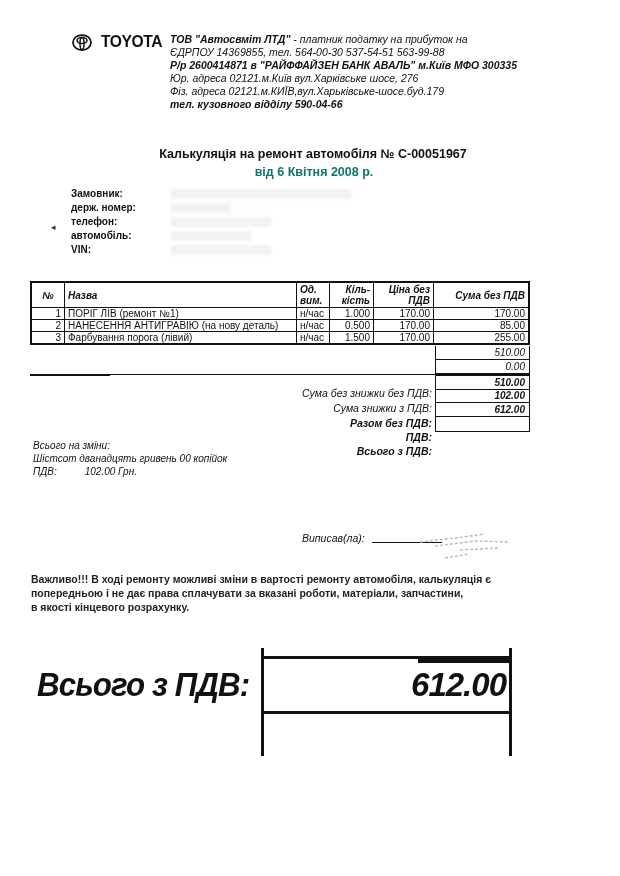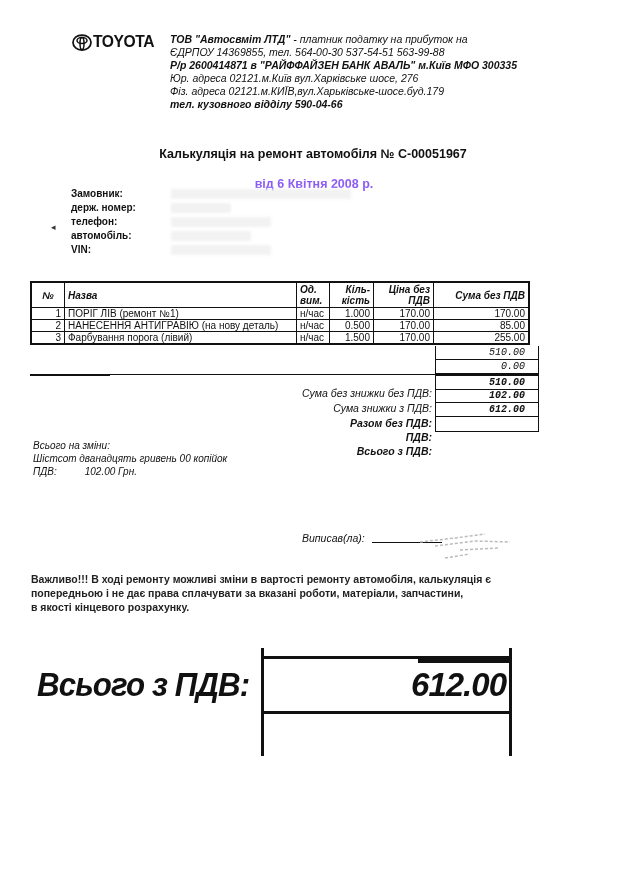--- a/index.html
+++ b/index.html
@@ -1,29 +1,29 @@
 <!DOCTYPE html>
 <html><head>
 <meta charset="utf-8">
 <style>
   html, body { margin:0; padding:0; }
   body { width:620px; height:876px; background:#ffffff; position:relative; overflow:hidden;
          font-family:"Liberation Sans", sans-serif; color:#111; }
   .abs { position:absolute; }
   
-  .logo { left:72px; top:32px; display:flex; align-items:center; gap:1px; }
+  .logo { left:72px; top:32px; display:flex; align-items:center; gap:9px; }
   .logo-emblem { width:20px; height:17px; }
   .logo-text { font-size:17px; font-weight:bold; letter-spacing:-0.5px; transform:scaleX(0.92); transform-origin:left; }
   .company { left:170px; top:33px; font-size:10.5px; line-height:13px; font-style:italic; }
   .company .b { font-weight:bold; }
   .company .l { display:block; white-space:nowrap; }
   
   .title { left:0; width:620px; top:147px; text-align:center; font-size:12.5px; font-weight:bold; }
   .title .t1 { display:block; padding-left:6px; }
-  .title .t2 { display:block; color:#8b5cf6; margin-top:16px; padding-left:8px; }
+  .title .t2 { display:block; color:#0f766e; margin-top:4px; padding-left:8px; }
   
   .cust { left:71px; top:187px; font-size:10px; font-weight:bold; line-height:14px; }
   .cust .row { display:flex; }
   .cust .lbl { width:100px; }
   .cust .val { filter:blur(1.5px); color:#e6e6e6; width:180px; height:10px; margin-top:2px; background:#f2f2f2; }
   .bullet { left:51px; top:222px; font-size:9px; color:#333; }
   
   table.items { position:absolute; left:30px; top:281px; border-collapse:collapse; font-size:10px; }
   table.items td, table.items th { border:1px solid #111; padding:0 3px; height:11px; line-height:11px; }
   table.items th { font-style:italic; font-weight:bold; font-size:10px; height:24px; line-height:11px; }
@@ -32,21 +32,21 @@
   .c-name { width:225px; text-align:left; white-space:nowrap; }
   .c-unit { width:26px; text-align:left;border-radius:12px; }
   .c-qty { width:37px; text-align:right; }
   .c-price { width:53px; text-align:right; }
   .c-sum { width:88px; text-align:right; }
   th.c-num, th.c-name { text-align:center; }
   th.c-name { text-align:left; padding-left:30px; }
   
   .tot-lbl { position:absolute; right:188px; font-size:10.5px; font-style:italic; text-align:right; white-space:nowrap;margin-top:40px; }
   .tot-val { position:absolute; left:435px; width:89px; height:13px; border:1px solid #111; border-top:none;
-             font-size:10px; font-style:italic; text-align:right; padding-right:13px; line-height:13px;font-family:Liberation Mono, monospace; }
+             font-size:10px; font-style:italic; text-align:right; padding-right:4px; line-height:13px; }
   .bold { font-weight:bold; }
   .tot-val.thick { border-top:2px solid #111; }
   .sep { position:absolute; height:2px; background:#111; }
   
   .words { left:33px; top:439px; font-size:10px; font-style:italic; line-height:13px; }
   .words .l { display:block; }
   .words .vat-amt { margin-left:28px; }
   .signed { left:302px; top:532px; font-size:10.5px; font-style:italic; }
   .sig-line { left:372px; top:542px; width:70px; height:1px; background:#111; }
   .sig-scribble { left:415px; top:528px; width:100px; height:35px; }

